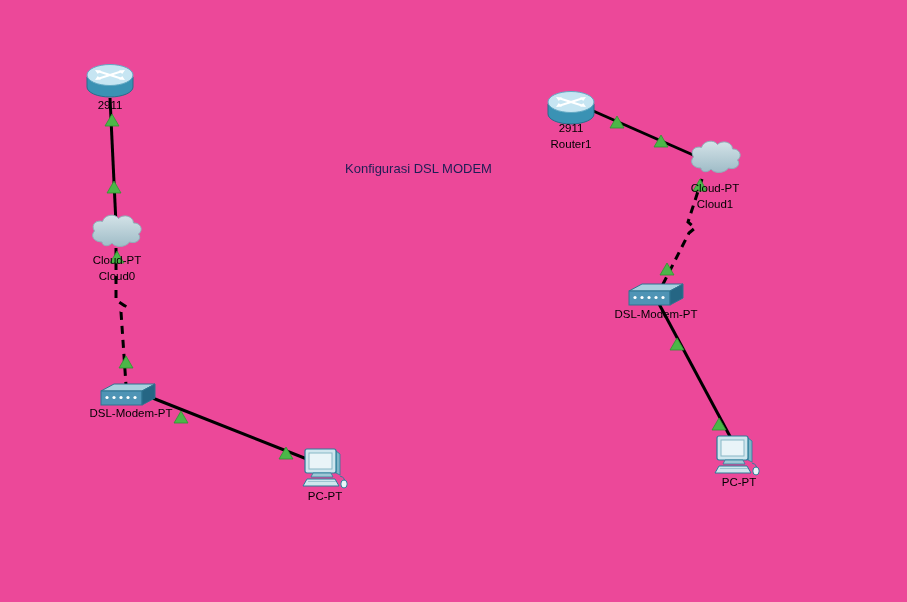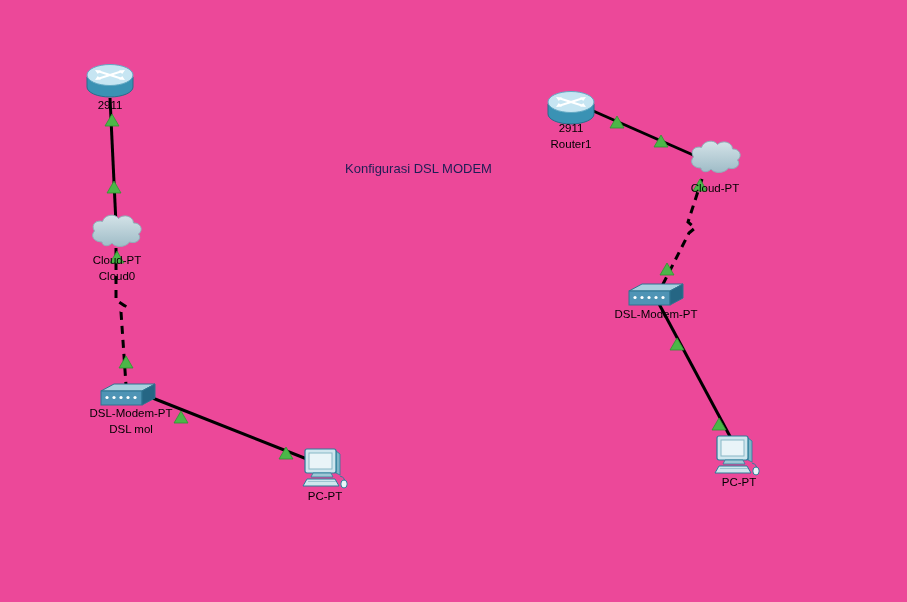--- a/index.html
+++ b/index.html
@@ -118,21 +118,20 @@
         <circle cx="8" cy="15.5" r="1.6"></circle>
         <circle cx="15" cy="15.5" r="1.6"></circle>
         <circle cx="22" cy="15.5" r="1.6"></circle>
         <circle cx="29" cy="15.5" r="1.6"></circle>
         <circle cx="36" cy="15.5" r="1.6"></circle>
       </g>
     </svg>
   </div>
   <div class="dev-label" style="left:61px; top:405px;">
     <div>DSL-Modem-PT</div>
-    <div>DSL mol</div>
   </div>
 
   <div class="device" style="left:300px; top:446px;">
     <svg width="52" height="46" viewBox="0 0 52 46">
       <polygon points="36,5 40,8 40,29 36,27" fill="#7fb4c7" stroke="#2a7c99" stroke-width="0.8"></polygon>
       <path d="M7 3 h27 a2 2 0 0 1 2 2 v20 a2 2 0 0 1 -2 2 H7 a2 2 0 0 1 -2 -2 V5 a2 2 0 0 1 2 -2 Z" fill="#cfe6ee" stroke="#2a7c99" stroke-width="1.2"></path>
       <rect x="9" y="7" width="23" height="16" fill="#e9f4f8" stroke="#88b7c6" stroke-width="1"></rect>
       <polygon points="13,27 31,27 33,31 11,31" fill="#9fc8d6" stroke="#2a7c99" stroke-width="0.8"></polygon>
       <polygon points="7,33 35,33 39,40 3,40" fill="#cfe6ee" stroke="#2a7c99" stroke-width="1"></polygon>
       <line x1="8" y1="35.5" x2="36" y2="35.5" stroke="#9cc4d1" stroke-width="1"></line>
@@ -171,20 +170,21 @@
         <linearGradient id="cg1" x1="0" y1="0" x2="0" y2="1">
           <stop offset="0" stop-color="#d4e3e8"></stop>
           <stop offset="1" stop-color="#9fbcc7"></stop>
         </linearGradient>
       </defs>
       <path d="M15 32 C7 32 3 26 7.5 21 C3.5 15 9 9.5 15.5 11.5 C17.5 4.5 28 3 31.5 8.5 C36 3.5 46.5 6 46.5 13 C53.5 12.5 57 20 51.5 24 C55.5 29 49 34.5 42.5 32 C39 37.5 28 38 25 33 C22 37 15 36.5 15 32 Z" fill="url(#cg1)" stroke="#8fb0ba" stroke-width="1"></path>
     </svg>
   </div>
   <div class="dev-label" style="left:645px; top:180px;">
     <div>Cloud-PT</div>
+    <div>Cloud1</div>
   </div>
 
   <div class="device" style="left:627px; top:282px;">
     <svg width="58" height="26" viewBox="0 0 58 26">
       <polygon points="2,9 43,9 56,2 15,2" fill="#a9d0df" stroke="#2f7491" stroke-width="1"></polygon>
       <rect x="2" y="9" width="41" height="14" fill="#4f94b5" stroke="#2f7491" stroke-width="1"></rect>
       <polygon points="43,9 56,2 56,16 43,23" fill="#256684" stroke="#2f7491" stroke-width="1"></polygon>
       <g fill="#ffffff">
         <circle cx="8" cy="15.5" r="1.6"></circle>
         <circle cx="15" cy="15.5" r="1.6"></circle>

